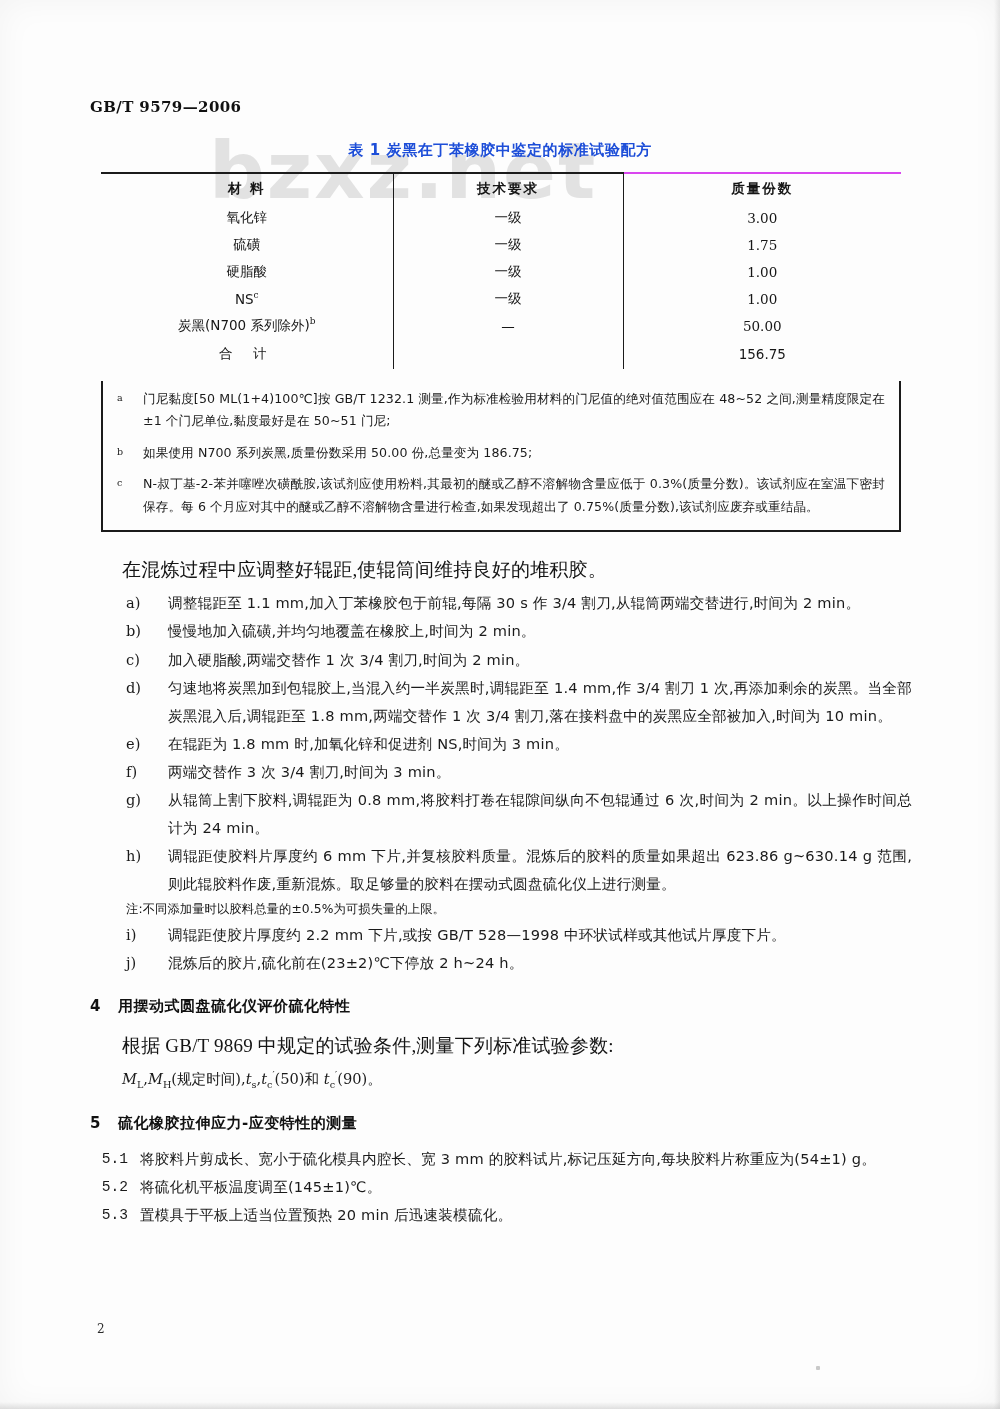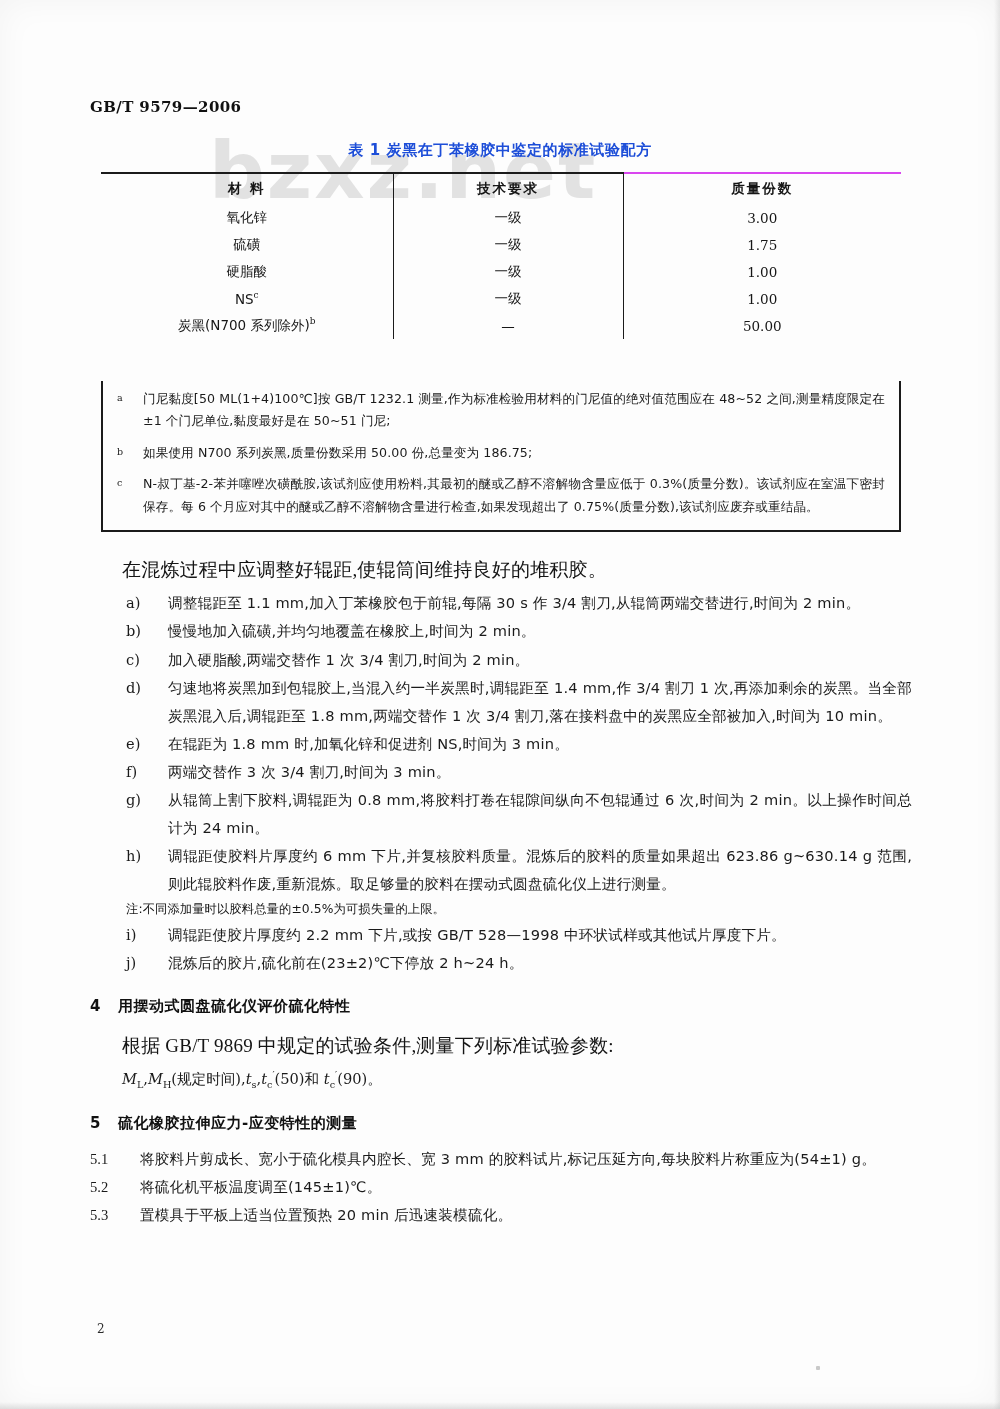--- a/index.html
+++ b/index.html
@@ -258,23 +258,24 @@
   .formula i { font-style: italic; }
   sub.f { font-size: 9.6px; vertical-align: sub; }
   sup.f { font-size: 9.6px; vertical-align: super; }
 
   .clause {
     display: flex;
     align-items: flex-start;
   }
   .clause-num {
     flex: 0 0 50px;
-    font-family: Liberation Serif, serif;
+    font-family: Liberation Mono, monospace;
     font-size: 14.6px;
     line-height: 1.92;
+    text-align: center;
   }
   .clause-text {
     flex: 1;
     text-align: justify;
     font-family: "DejaVu Sans", "Liberation Sans", sans-serif;
     font-size: 14.6px;
     line-height: 1.92;
     letter-spacing: 0.2px;
   }
   .spacer-sm { height: 12px; }
@@ -333,20 +334,25 @@
           <td class="c1"><span>NS</span><span class="sup">c</span></td>
           <td class="c2 vline-l">一级</td>
           <td class="c3 vline-l">1.00</td>
         </tr>
         <tr class="row-body row-last-body">
           <td class="c1"><span>炭黑(N700 系列除外)</span><span class="sup">b</span></td>
           <td class="c2 vline-l dash-cell">—</td>
           <td class="c3 vline-l">50.00</td>
         </tr>
 
+        <tr class="row-total">
+          <td class="c1">合  计</td>
+          <td class="c2 vline-l"></td>
+          <td class="c3 vline-l">156.75</td>
+        </tr>
       </tbody>
     </table>
   </div>
 
   <div class="foot-box">
     <div class="fn">
       <div class="fn-mark">a</div>
       <div class="fn-text">门尼黏度[50 ML(1+4)100℃]按 GB/T 1232.1 测量,作为标准检验用材料的门尼值的绝对值范围应在 48~52 之间,测量精度限定在±1 个门尼单位,黏度最好是在 50~51 门尼;</div>
     </div>
     <div class="fn">

